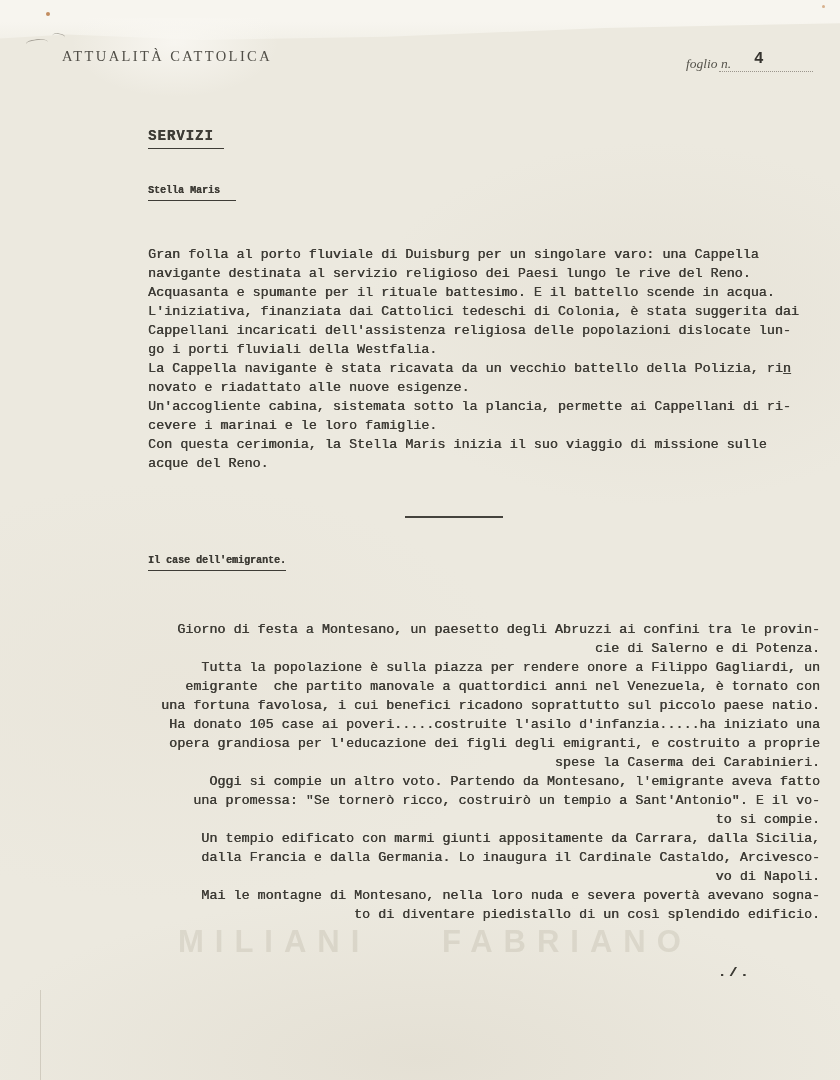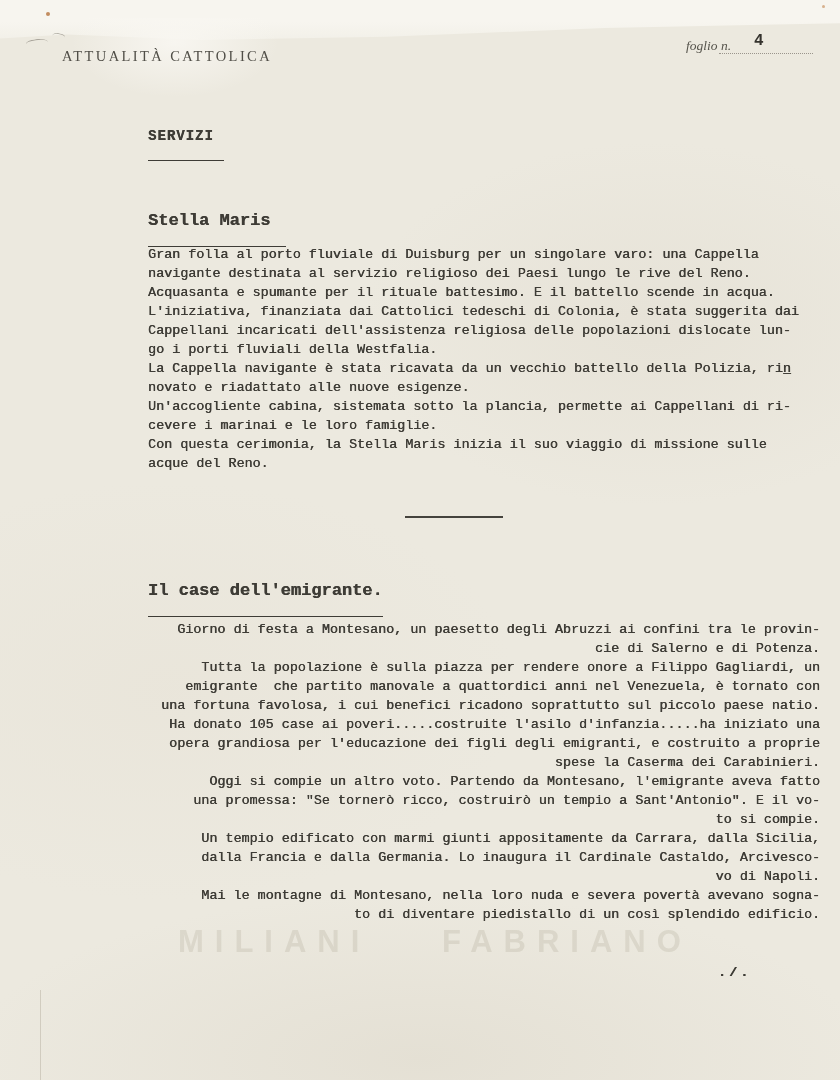--- a/index.html
+++ b/index.html
@@ -34,35 +34,35 @@
   .speck-2{position:absolute;left:822px;top:5px;width:3px;height:3px;border-radius:50%;
     background:rgba(190,120,60,.55);}
   .crease{position:absolute;left:40px;top:990px;width:1px;height:90px;background:rgba(160,152,136,.35);}
 
   
   .brand{
     position:absolute;left:62px;top:48px;
     font-family:"Liberation Serif","DejaVu Serif",serif;
     font-size:14.5px;letter-spacing:2.4px;color:#504e47;white-space:nowrap;
   }
-  .folio{position:absolute;left:686px;top:36px;width:130px;height:24px;
+  .folio{position:absolute;left:686px;top:54px;width:130px;height:24px;
     font-family:"Liberation Serif","DejaVu Serif",serif;color:#56544c;}
   .folio-label{position:absolute;left:0;top:2px;font-style:italic;font-size:13.5px;white-space:nowrap;}
   .folio-dots{position:absolute;left:33px;top:0;width:94px;height:17px;
     border-bottom:1.6px dotted rgba(110,105,95,.65);}
   .folio-num{position:absolute;left:68px;top:-4px;
     font-family:"Liberation Mono","DejaVu Sans Mono",monospace;
     font-weight:700;font-size:16px;color:#35332e;}
 
   
   .typed{text-shadow:0.35px 0 0 currentColor;}
-  .h-underline{display:inline-block;border-bottom:1.6px solid #3e3c36;padding-bottom:16px;}
+  .h-underline{display:inline-block;border-bottom:1.6px solid #3e3c36;padding-bottom:4px;}
   .sec-title{position:absolute;left:148px;top:128px;font-size:14px;font-weight:700;letter-spacing:1px;}
   .sec-title .h-underline{padding-right:10px;}
-  .art-title{position:absolute;font-size:17px;font-weight:700;margin-top:26px;}
+  .art-title{position:absolute;font-size:10px;font-weight:700;}
   .art-title-1{left:148px;top:185px;}
   .art-title-1 .h-underline{padding-right:16px;}
   .art-title-2{left:148px;top:555px;}
   .para{position:absolute;left:148px;width:672px;font-size:13.4px;line-height:19px;white-space:pre;}
   .para-1{top:245px;}
   .para-2{top:620px;text-align:right;}
   .tline{height:19px;}
   .divider{position:absolute;left:405px;top:516px;width:98px;height:2px;background:#45433d;}
 
   .watermark{

